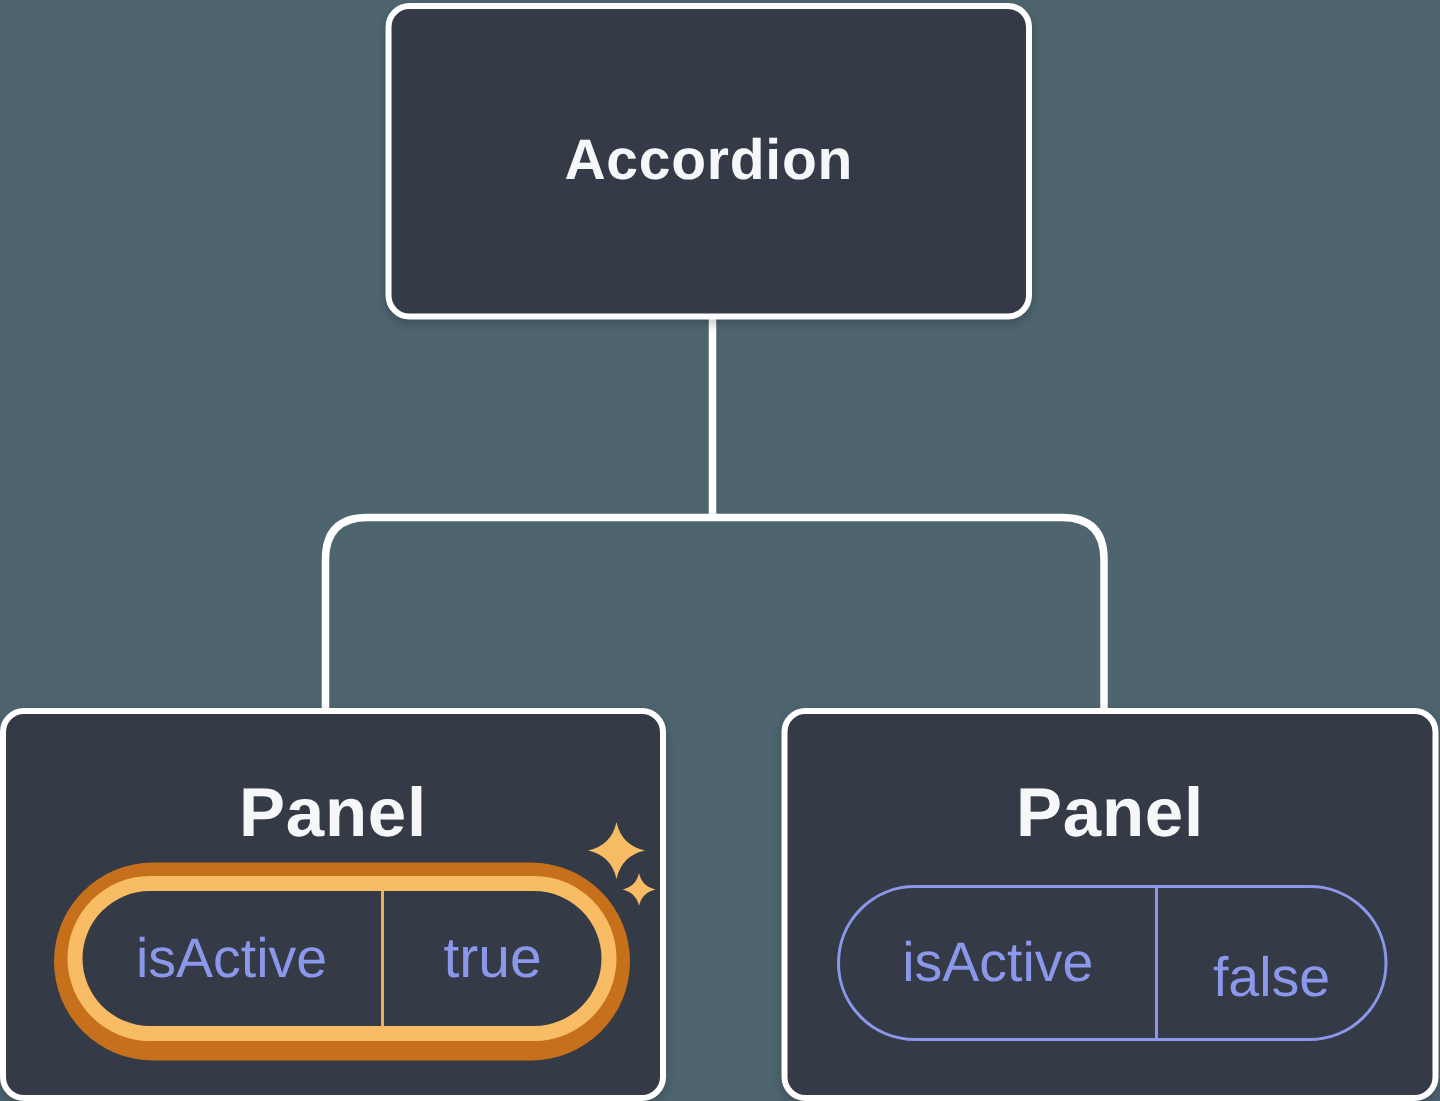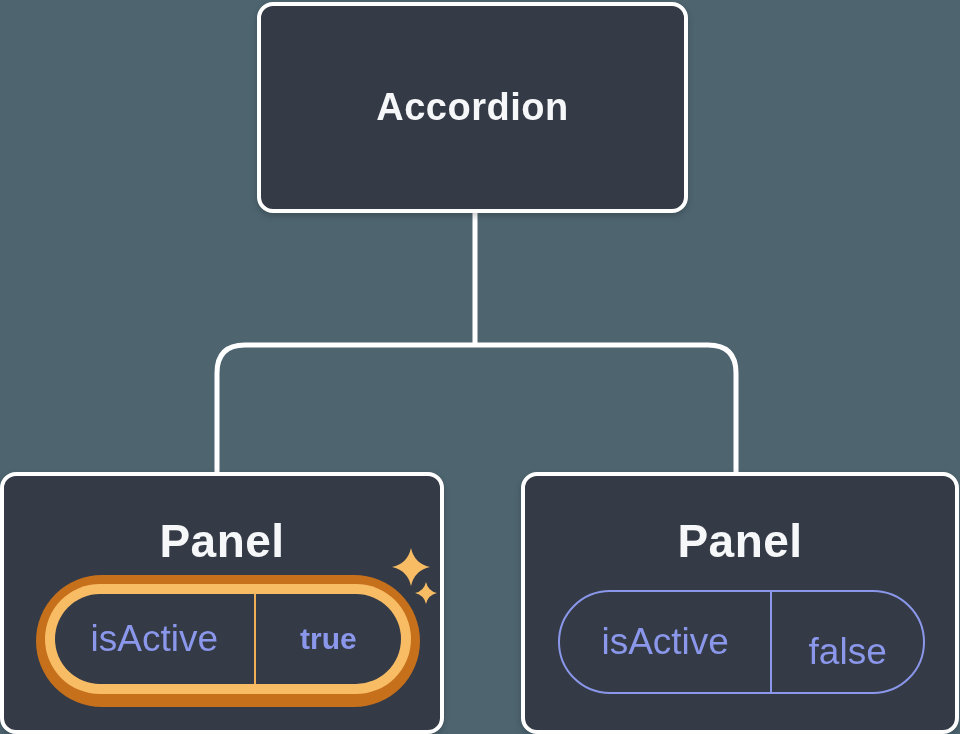--- a/index.html
+++ b/index.html
@@ -66,21 +66,21 @@
   }
   .pill-inner .cell-key {
     flex: 0 0 58%;
     display: flex; align-items: center; justify-content: center;
     border-right: 2.5px solid #F0AE55;
     color: #8A97EA; font-size: 37px;
   }
   .pill-inner .cell-val {
     flex: 1 1 auto;
     display: flex; align-items: center; justify-content: center;
-    color: #8A97EA; font-size: 30px; font-weight: 700;
+    color: #8A97EA; font-size: 38px; font-weight: 400;
   }
 
   
   .pill-plain {
     position: absolute; left: 33px; top: 114px;
     width: 367px; height: 104px;
     border: 2.5px solid #8A97EA;
     border-radius: 999px;
     display: flex; align-items: stretch; overflow: hidden;
   }

